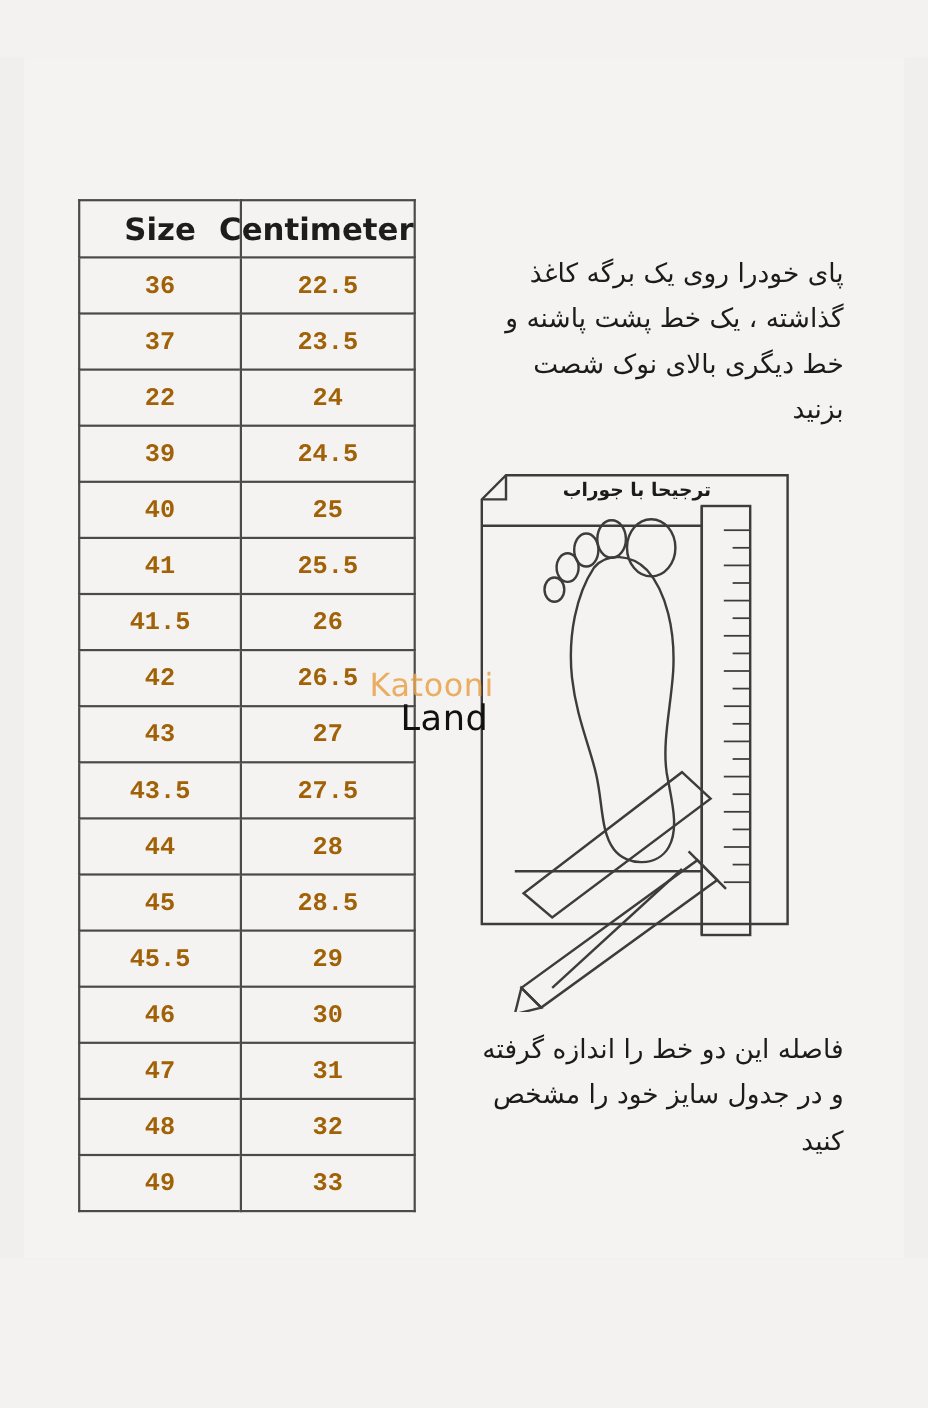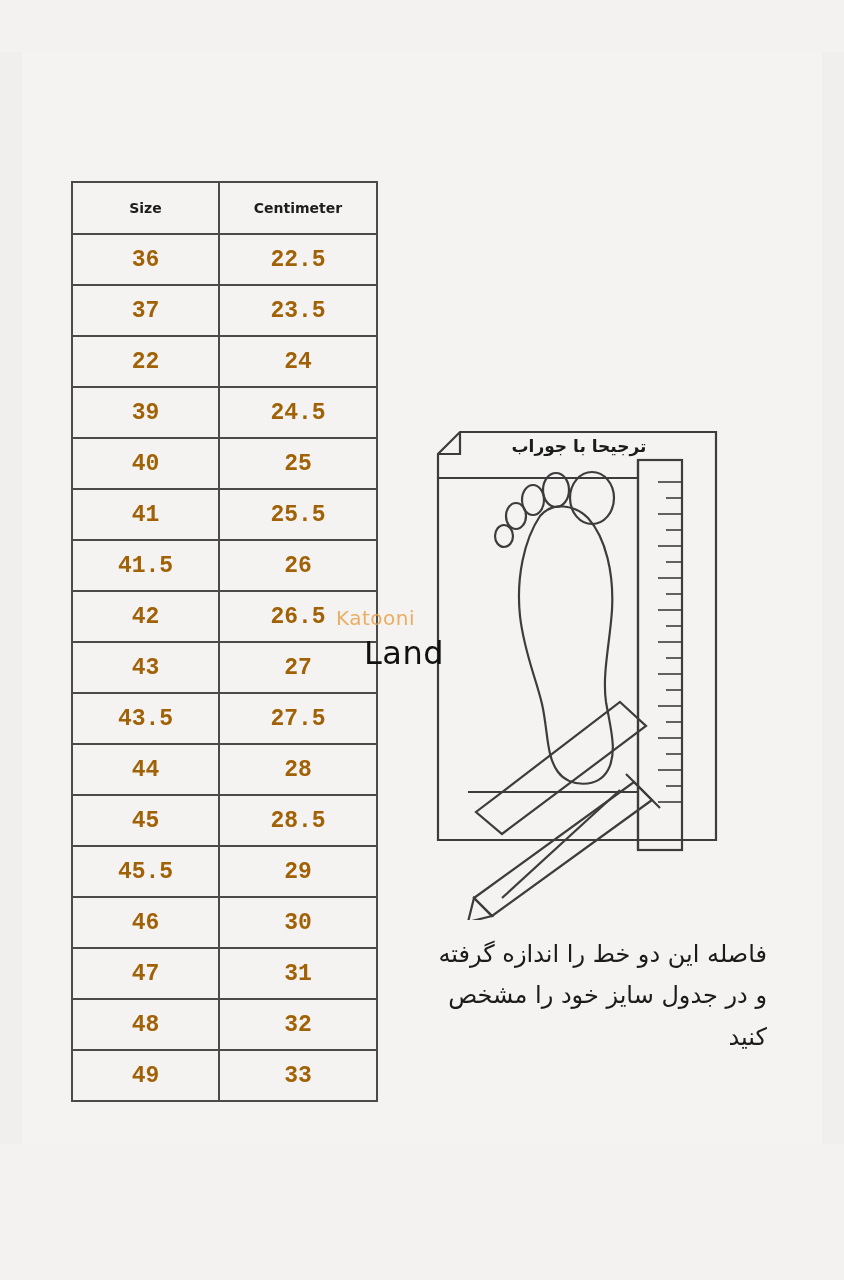--- a/index.html
+++ b/index.html
@@ -70,21 +70,21 @@
   }
   #size-table th, #size-table td {
     border: 2px solid #4a4a4a;
     height: 49px;
     text-align: center;
     vertical-align: middle;
     padding: 0;
   }
   #size-table th {
     color: #1d1d1d;
-    font-size: 14px;
+    font-size: 28px;
     font-weight: bold;
     font-family: "DejaVu Sans", sans-serif;
     height: 50px;
   }
   #size-table td {
     color: #a16207;
     font-size: 23px;
     font-weight: bold;
     font-family: Liberation Mono, monospace;
   }
@@ -145,21 +145,21 @@
     width: 180px;
     height: 62px;
     pointer-events: none;
   }
   #wm-top {
     position: absolute;
     left: 0; top: 0;
     color: #e8a24a;
     opacity: .85;
     font-family: "DejaVu Sans", sans-serif;
-    font-size: 20px;
+    font-size: 29px;
     letter-spacing: .5px;
     direction: ltr;
   }
   #wm-bottom {
     position: absolute;
     left: 28px; top: 28px;
     color: #111;
     font-family: "DejaVu Sans", sans-serif;
     font-size: 32px;
     letter-spacing: .5px;
@@ -253,20 +253,21 @@
           <td>32</td>
           <td>48</td>
         </tr>
         <tr>
           <td>33</td>
           <td>49</td>
         </tr>
       </tbody>
   </table>
 
+  <div id="instructions-top" class="rtl-text">پای خودرا روی یک برگه کاغذ گذاشته ، یک خط پشت پاشنه و خط دیگری بالای نوک شصت بزنید</div>
 
   <div id="illustration">
     <svg width="320" height="500" viewBox="0 0 320 500" xmlns="http://www.w3.org/2000/svg">
       <g fill="none" stroke="#3c3c3c" stroke-width="2.2">
 
         <path d="M40 12 L296 12 L296 420 L18 420 L18 34 Z"></path>
         <path d="M18 34 L40 34 L40 12"></path>
 
         <rect x="218" y="40" width="44" height="390"></rect>
         <line x1="218" y1="40" x2="218" y2="430"></line>

